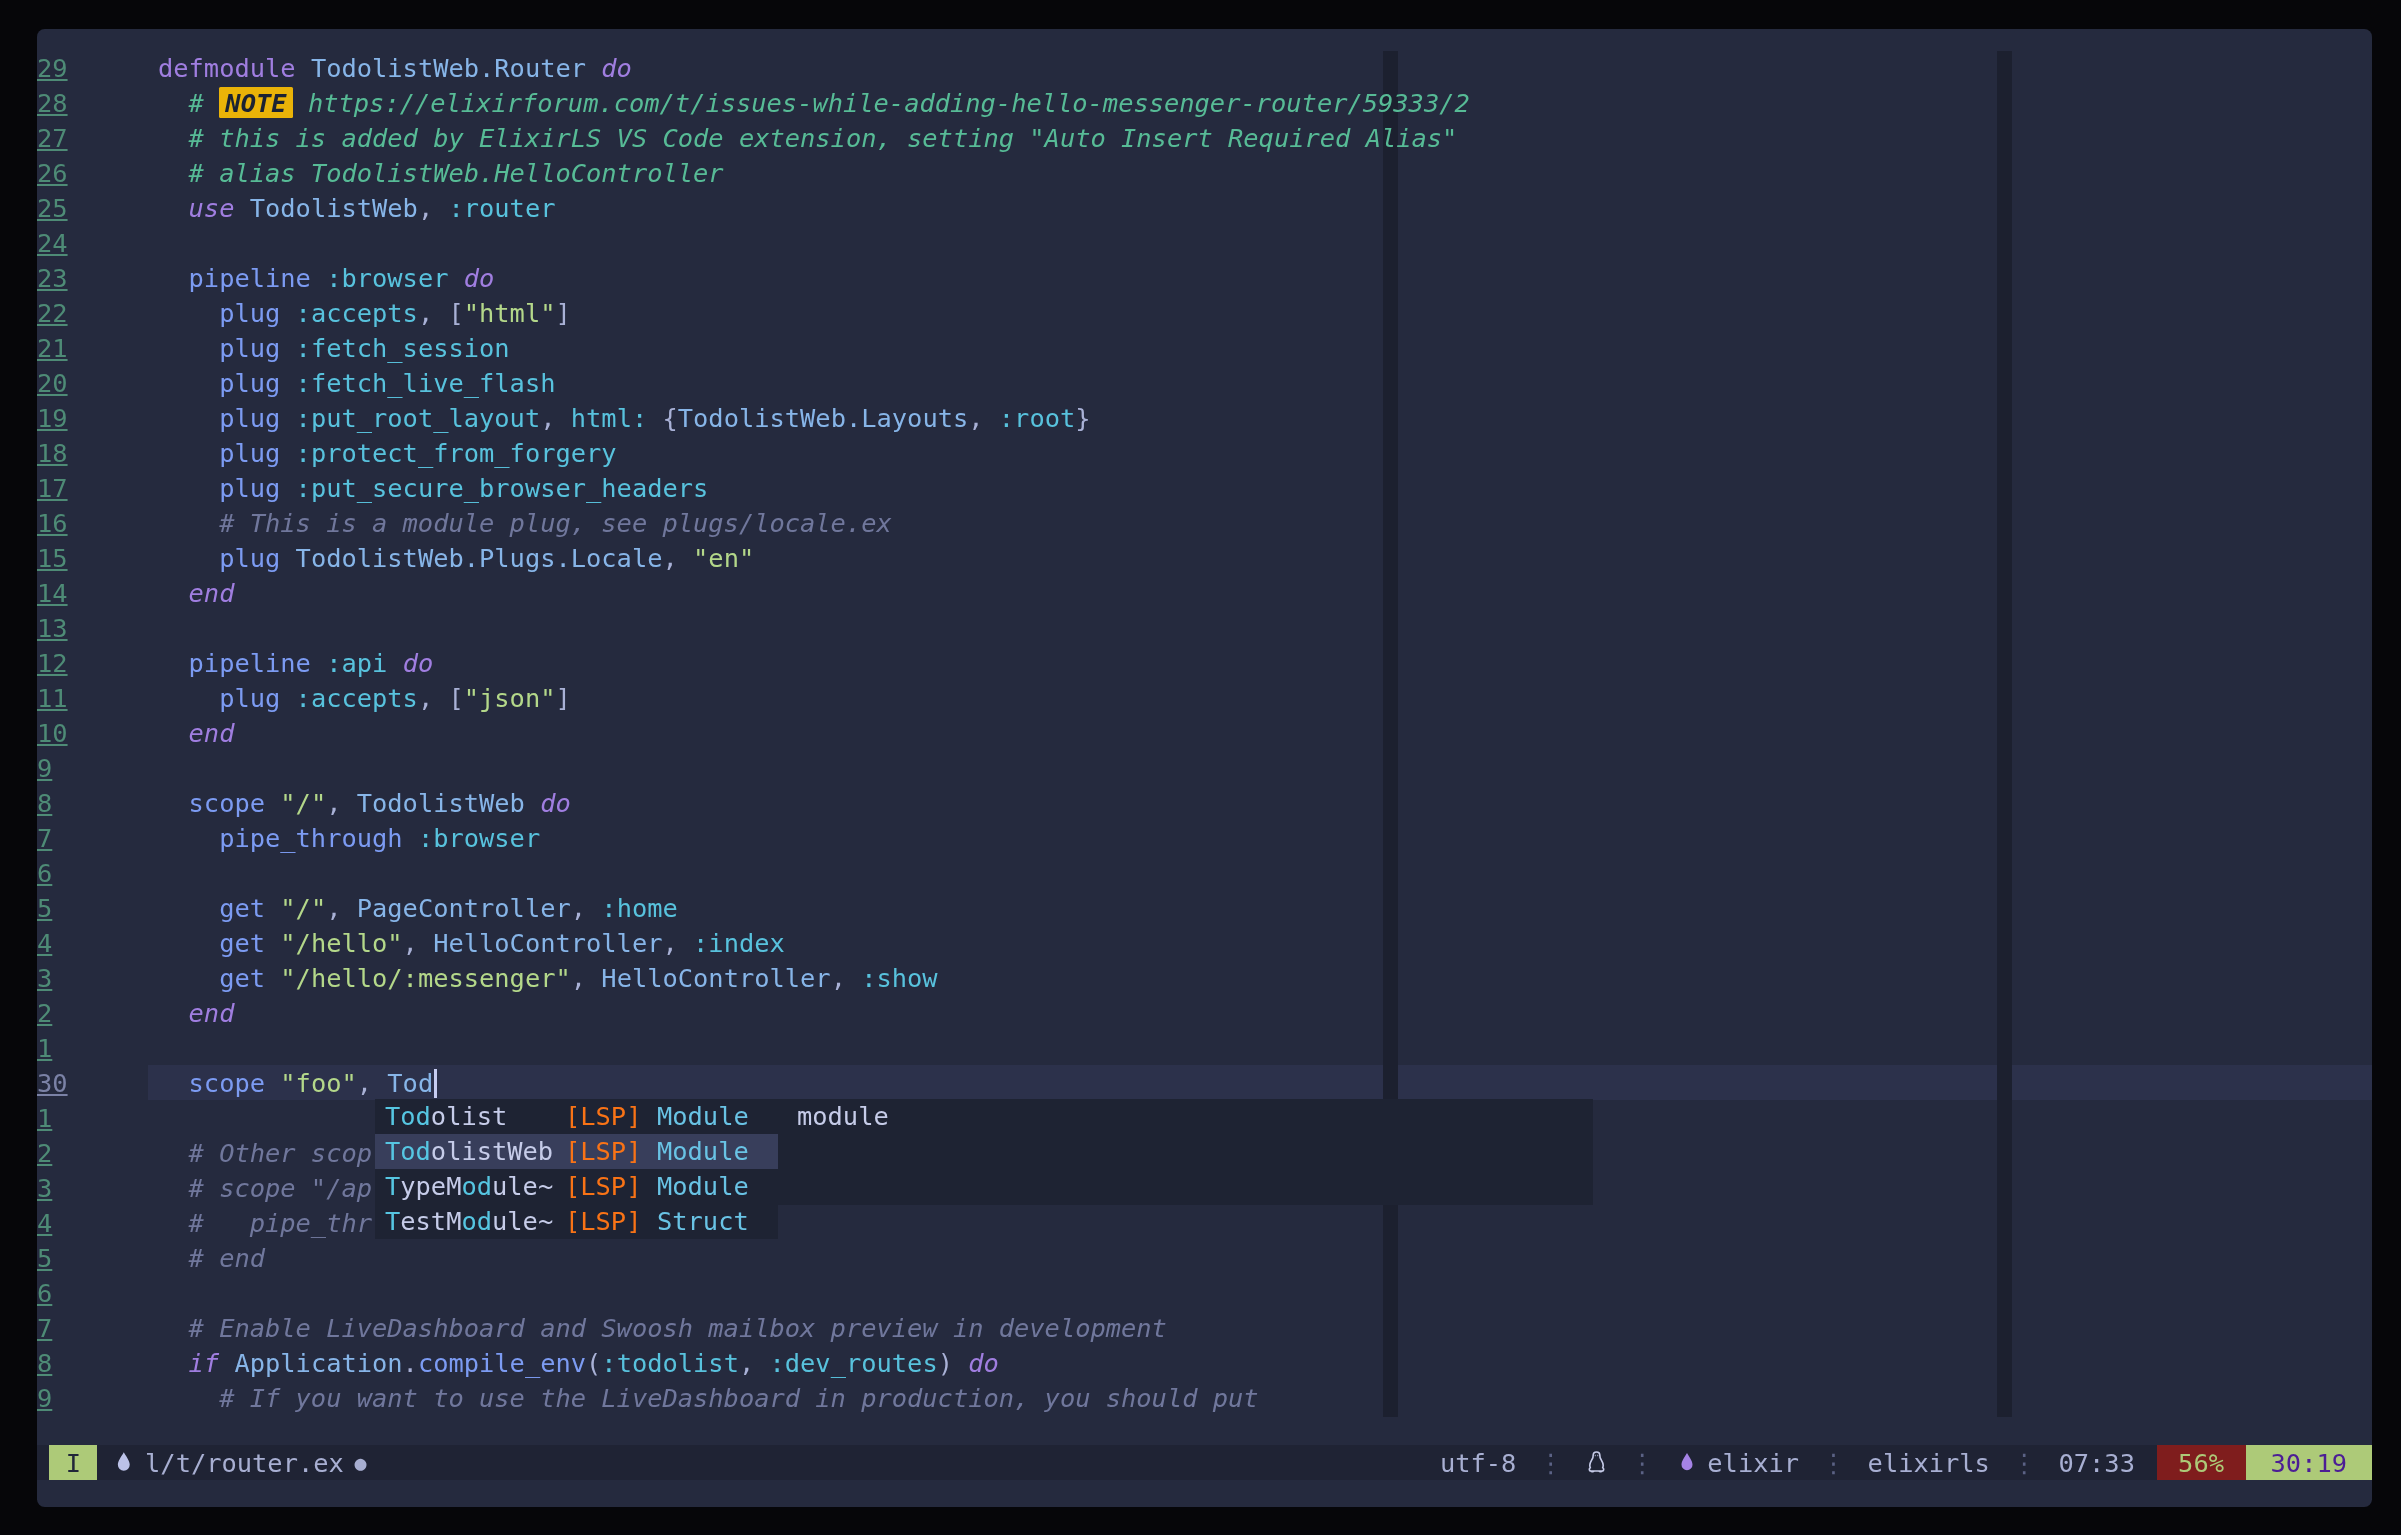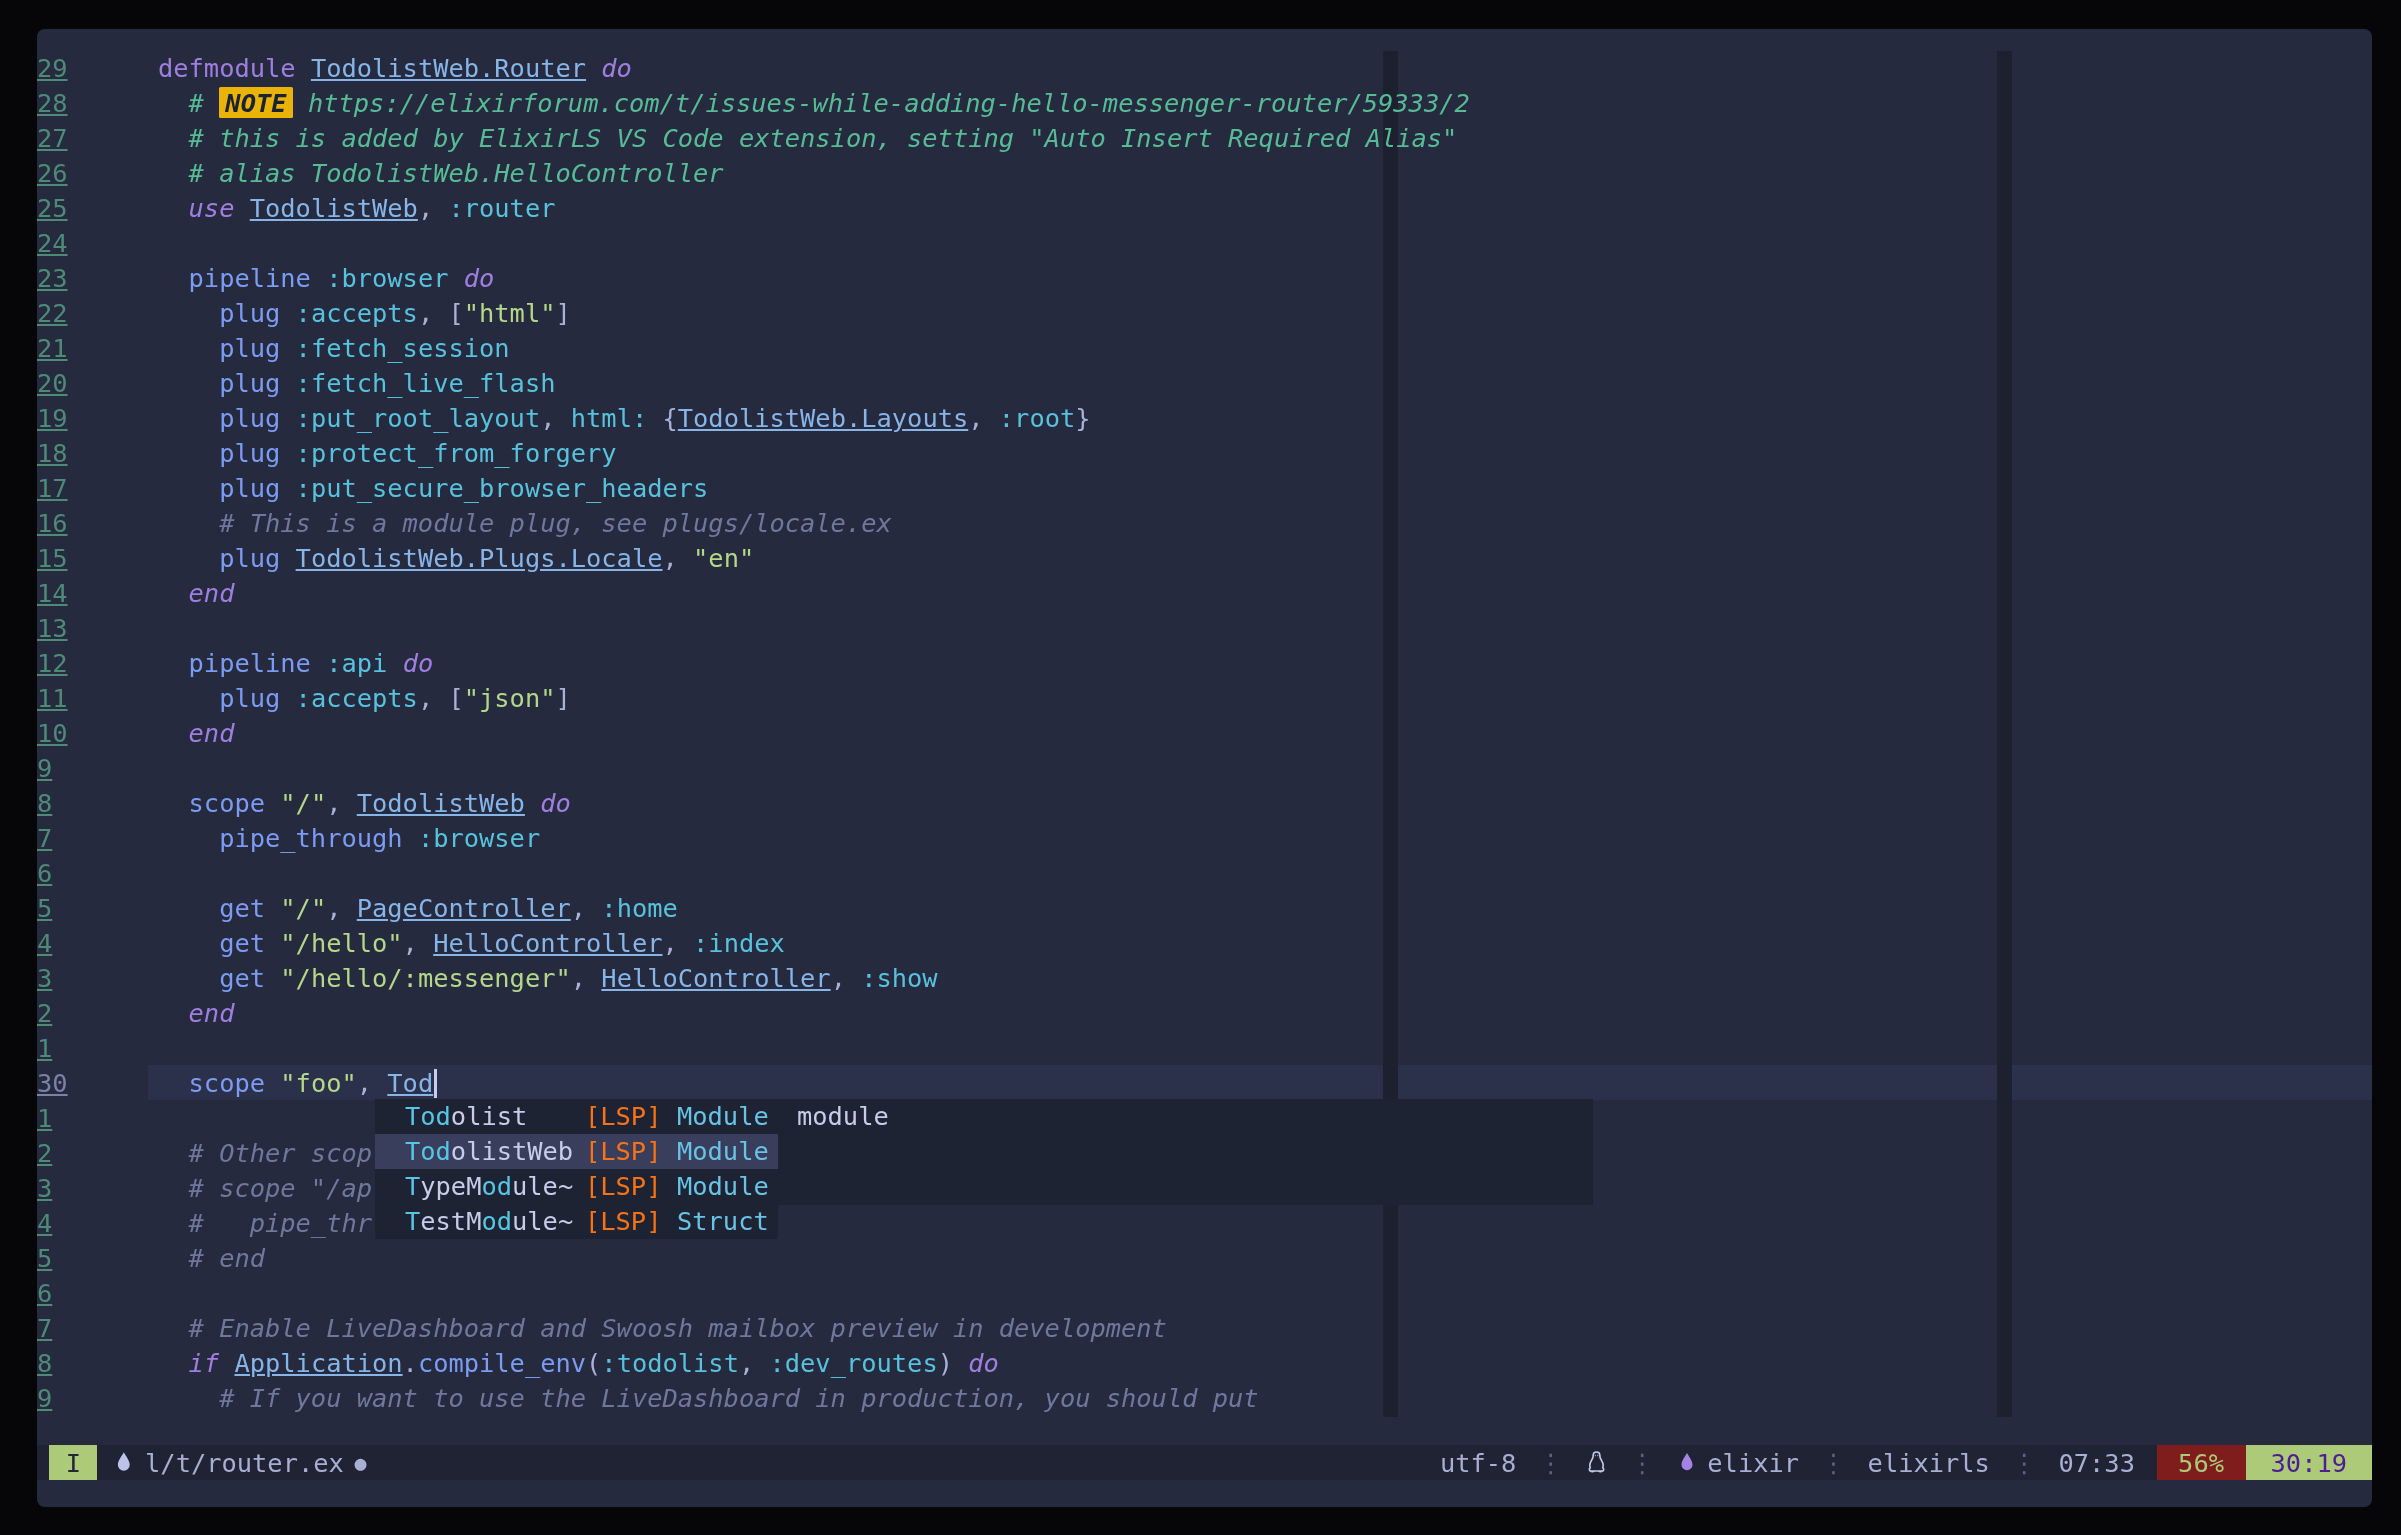--- a/index.html
+++ b/index.html
@@ -27,39 +27,39 @@
     font-size:25.4px;line-height:35px;white-space:pre;
   }
   .row{height:35px;}
   .ln{display:inline-block;width:100px;text-align:left;color:#4e8b76;text-decoration:underline;}
   .ln.cur{color:#7b82a6;}
   .ct{margin-left:21px;}
   .fg{color:#a9b1d6;}
   .kw{color:#a07ee0;font-style:italic;}
   .def{color:#a07ee0;}
   .fn{color:#7c9bf2;}
-  .mod{color:#87b5e8;text-decoration:underline;}
+  .mod{color:#87b5e8;}
   .atom{color:#58c2dd;}
   .str{color:#b4d88a;}
   .com{color:#70779c;font-style:italic;}
   .gcom{color:#57bb96;font-style:italic;}
   .badge{background:#eab308;color:#1b2233;font-weight:700;font-style:italic;
          padding:0.8px 6.2px;border-radius:1.5px;}
   .caret{
     position:absolute;left:397px;top:1040px;width:3.1px;height:28.5px;
     background:#c7cdf2;z-index:4;
   }
   
   #menu{
     position:absolute;left:338px;top:1070px;width:403px;height:140px;
     background:#1e2333;z-index:5;font-size:25.4px;line-height:35px;white-space:pre;
   }
   .mi{height:35px;display:flex;align-items:center;padding-left:10px;box-sizing:border-box;}
   .mi.sel{background:#383e5b;}
-  .mi .lbl{width:180px;color:#c6cce9;margin-left:20px;}
+  .mi .lbl{width:180px;color:#c6cce9;}
   .mi .lbl .m{color:#56c6e2;}
   .mi .lsp{width:92px;color:#f97316;}
   .mi .kind{color:#69c3e5;}
   #doc{
     position:absolute;left:741px;top:1070px;width:815px;height:106px;
     background:#1e2333;z-index:5;box-sizing:border-box;padding-left:19px;
     color:#c6cce9;font-size:25.4px;line-height:35px;white-space:pre;overflow:hidden;
   }
   
   #statusline{

